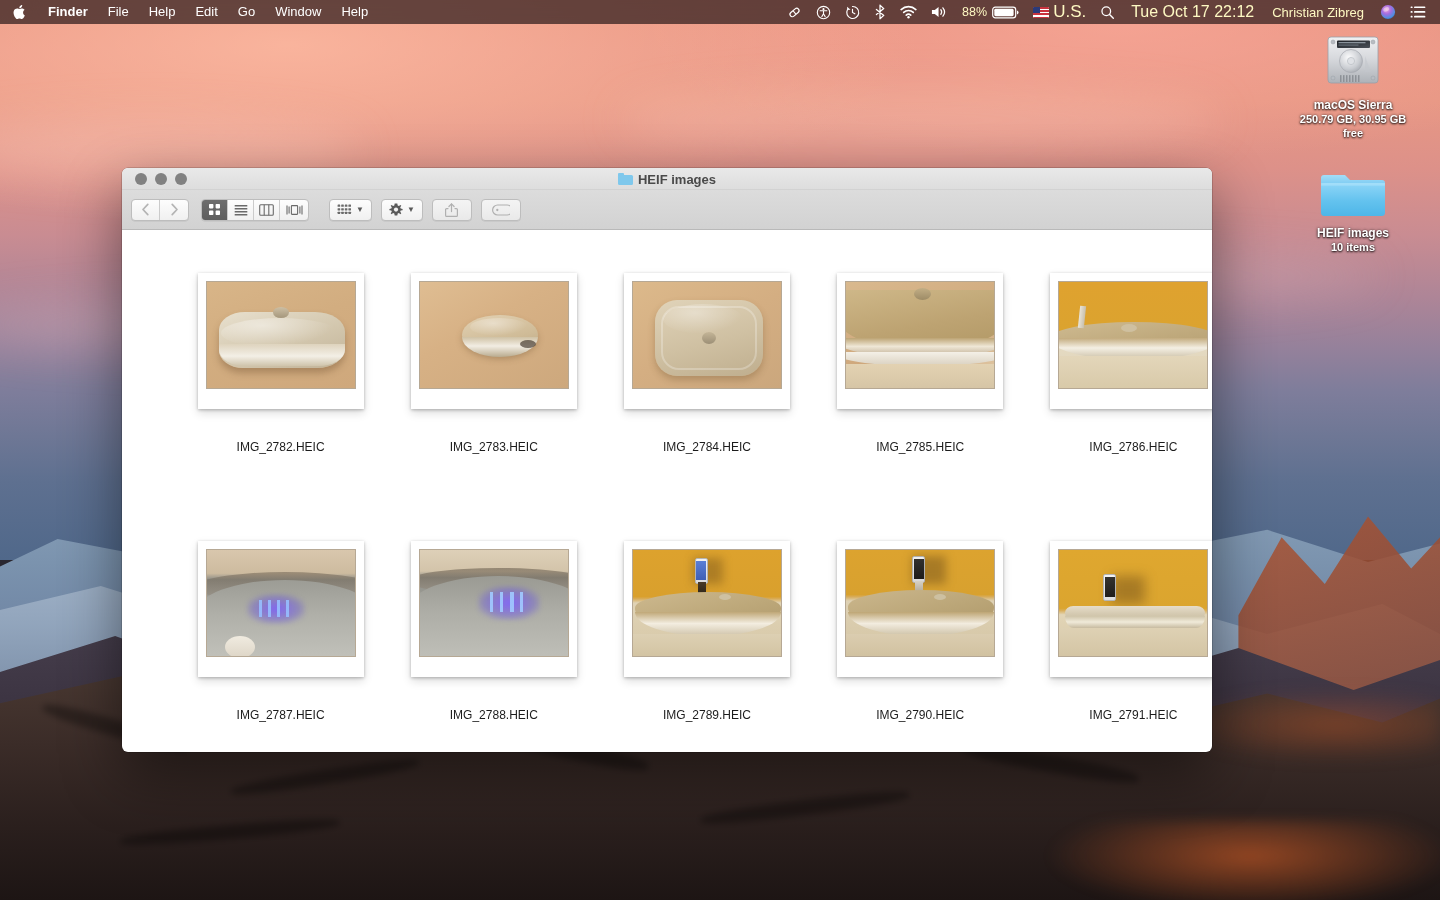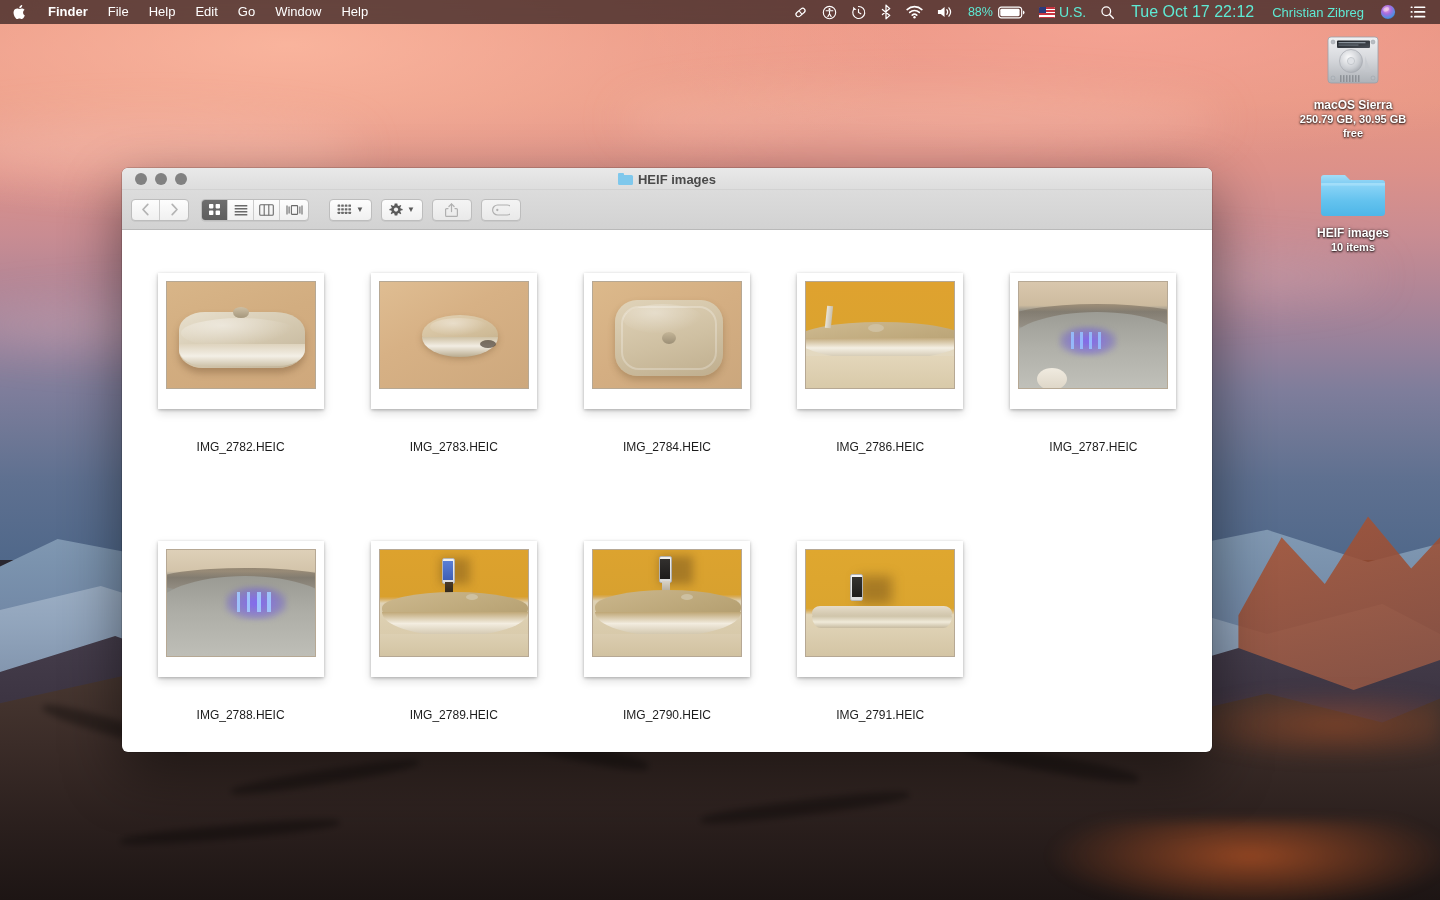--- a/index.html
+++ b/index.html
@@ -115,40 +115,40 @@
     font-size:13px; color:#fff; white-space:nowrap;
   }
   .menu-item.app-name { font-weight:bold; }
   .apple-logo { padding:0 11px 0 13px; height:24px; display:flex; align-items:center; }
   .menu-right {
     margin-left:auto; display:flex; align-items:center;
     height:24px; padding-right:7px; gap:0px;
   }
   .status-item {
     height:24px; display:flex; align-items:center;
-    padding:0 7px; font-size:12.5px; color:#5eead4; white-space:nowrap;
+    padding:0 7px; font-size:12.5px; color:#fef9c3; white-space:nowrap;
   }
   .status-item.time { padding:0 9px; font-size:16px; }
   .status-item.user { padding:0 9px; font-size:13px; }
   .status-item.battery-pct { padding-right:3px; font-size:12.5px; }
   .status-item.battery-icon { padding-left:2px; padding-right:7px; }
   .flag {
     width:16px; height:11px; border-radius:1px; overflow:hidden;
     display:inline-block; position:relative; margin-right:4px;
     background:#fff;
   }
   .flag .stripes {
     position:absolute; inset:0;
     background:repeating-linear-gradient(to bottom,
       #c9333f 0, #c9333f 1.6px, #ffffff 1.6px, #ffffff 3.2px);
   }
   .flag .canton {
     position:absolute; left:0; top:0; width:7px; height:6px; background:#2b3a7a;
   }
-  .us-label { font-size:14px; }
+  .us-label { font-size:17px; }
 
   
   .desk-icon {
     position:absolute; width:120px;
     display:flex; flex-direction:column; align-items:center;
     text-align:center; z-index:50;
   }
   .desk-icon .label {
     margin-top:6px; font-size:12px; font-weight:bold; color:#fff;
     text-shadow:0 1px 2px rgba(0,0,0,0.85), 0 0 3px rgba(0,0,0,0.6);
@@ -227,21 +227,21 @@
     margin-left:auto; width:328px; height:22px;
     border:0.5px solid #c0c0c0; border-radius:4px;
     background:linear-gradient(to bottom,#f6f6f6,#fbfbfb);
     display:flex; align-items:center; justify-content:center; gap:6px;
     box-shadow:inset 0 1px 1px rgba(0,0,0,0.04);
   }
   .search-ph { font-size:12.5px; color:#8e8e8e; }
 
   .content {
     position:relative; width:100%; height:498px;
-    background:#ffffff; overflow:hidden;
+    background:#ffffff; overflow:hidden;margin-left:40px;
   }
   .grid {
     display:grid;
     grid-template-columns:repeat(5, 1fr);
     grid-auto-rows:268px;
     padding:16px 12px 0 12px;
   }
   .cell-item {
     display:flex; flex-direction:column; align-items:center;
     justify-content:flex-start;
@@ -665,20 +665,37 @@
               <div class="obj" style="left:28px; top:24px; width:96px; height:64px; border-radius:18px; border:2px solid rgba(255,255,255,0.25);"></div>
               <div class="obj" style="left:69px; top:50px; width:14px; height:12px; border-radius:50%; background:linear-gradient(to bottom,#c4b597,#9c8f76);"></div>
               <div class="obj" style="left:30px; top:22px; width:80px; height:30px; border-radius:50%; background:radial-gradient(ellipse at 40% 30%, rgba(255,255,255,0.35) 0%, rgba(255,255,255,0) 70%);"></div>
             </div>
           </div>
               </div>
             </div>
           <div class="fname">IMG_2784.HEIC</div>
         </div>
 
+        <div class="cell-item">
+          <div class="thumb-wrap">
+              <div class="photo">
+                <div class="img">
+            <div class="sc">
+              <div class="wall" style="background:linear-gradient(160deg,#d9b98e 0%,#cfa87c 55%,#e4cfae 100%);"></div>
+              <div class="obj" style="left:-14px; top:8px; width:180px; height:62px; border-radius:0 0 50% 50% / 0 0 70% 70%; background:linear-gradient(170deg,#cfb889 0%,#bda372 55%,#b09764 100%);"></div>
+              <div class="obj" style="left:-14px; top:56px; width:180px; height:20px; border-radius:0 0 50% 50% / 0 0 100% 100%; background:linear-gradient(to bottom,#bda474,#efe7d6 42%,#b5a286);"></div>
+              <div class="obj" style="left:-14px; top:70px; width:180px; height:14px; border-radius:0 0 50% 50% / 0 0 100% 100%; background:linear-gradient(to bottom,#f4f0e7,#d9d0bf);"></div>
+              <div class="obj" style="left:68px; top:6px; width:17px; height:12px; border-radius:50%; background:linear-gradient(to bottom,#c2ae85,#9d8b66);"></div>
+              <div class="obj" style="left:0px; top:82px; width:150px; height:28px; background:linear-gradient(to bottom,#e3d2b2,#d4c3a4);"></div>
+            </div>
+          </div>
+              </div>
+            </div>
+          <div class="fname">IMG_2785.HEIC</div>
+        </div>
 
         <div class="cell-item">
           <div class="thumb-wrap">
               <div class="photo">
                 <div class="img">
             <div class="sc">
               <div class="wall" style="background:linear-gradient(to bottom,#dfa22f 0%,#dba32f 48%,#d9ad5e 49%,#e6dcc4 52%,#ded2b8 100%);"></div>
               <div class="obj" style="left:-10px; top:40px; width:170px; height:34px; border-radius:50%; background:linear-gradient(170deg,#cfbb92 0%,#bfa97c 55%,#b39d70 100%);"></div>
               <div class="obj" style="left:-10px; top:56px; width:170px; height:22px; border-radius:0 0 50% 50% / 0 0 100% 100%; background:linear-gradient(to bottom,#c3ab7e,#f4efe3 45%,#c8bca2);"></div>
               <div class="obj" style="left:62px; top:42px; width:16px; height:8px; border-radius:50%; background:#cfc0a0;"></div>

